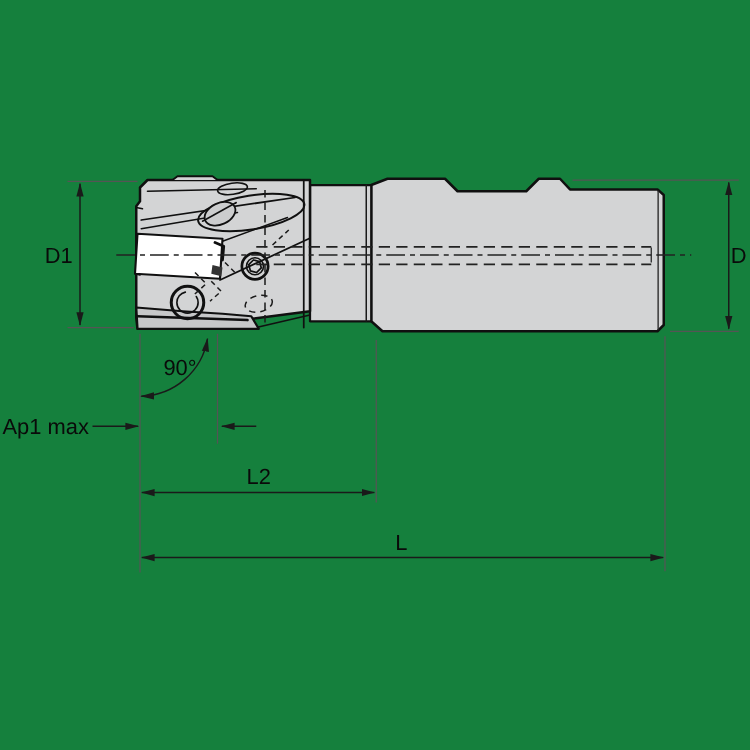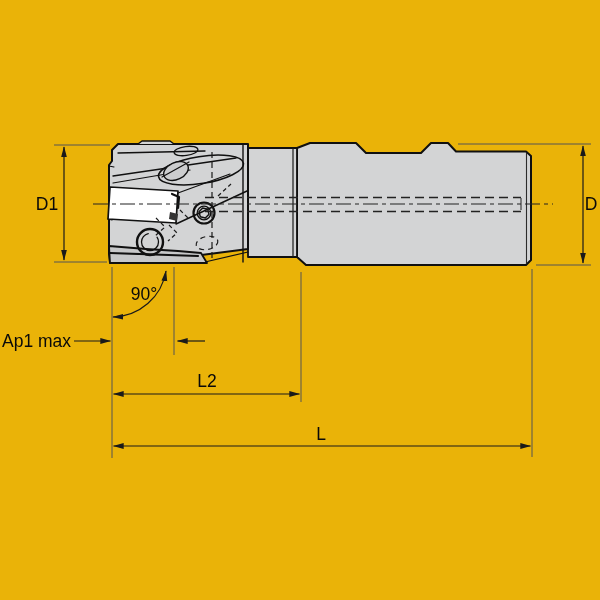--- a/index.html
+++ b/index.html
@@ -1,16 +1,16 @@
 <!DOCTYPE html>
 <html><head>
 <meta charset="utf-8">
 <style>
   html,body{margin:0;padding:0;background:#ffffff;}
-  .stage{position:relative;width:600px;height:600px;background:#eab308;overflow:hidden;}
+  .stage{position:relative;width:600px;height:600px;background:#15803d;overflow:hidden;}
   .drawing-label{
     font-family:"Liberation Sans",sans-serif;
     font-size:17.5px;
     fill:#0a0a0a;
   }
   svg{display:block;}
 </style>
 </head>
 <body>
 

